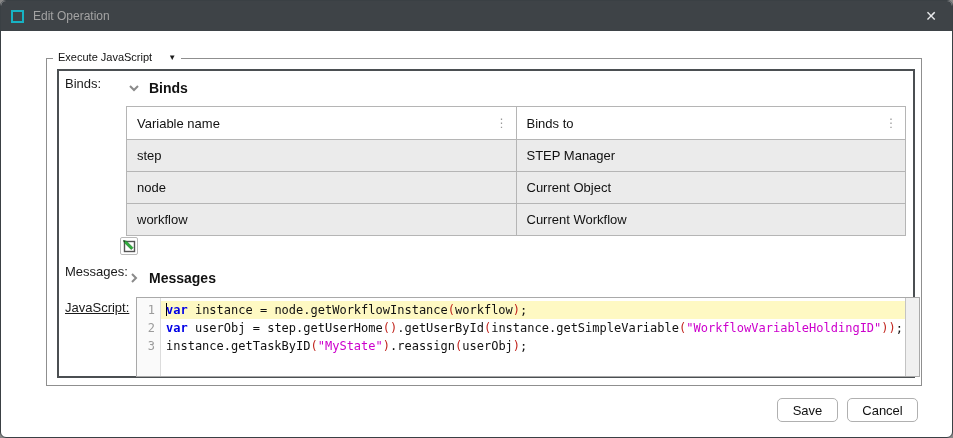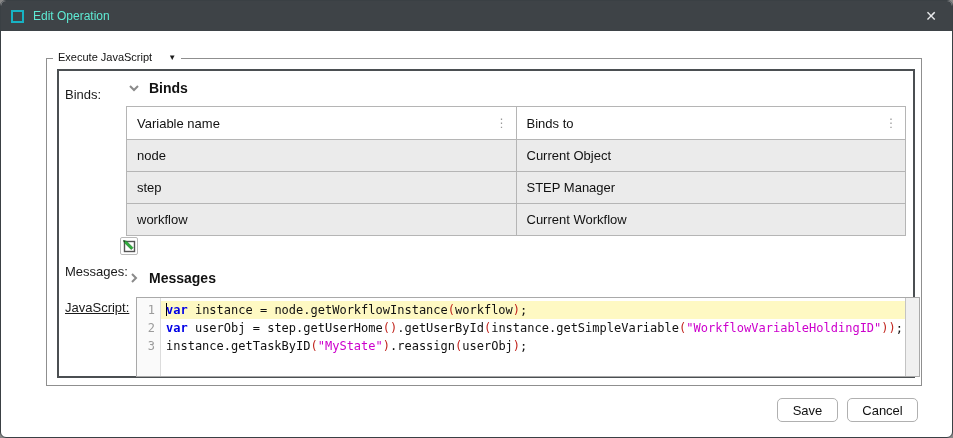--- a/index.html
+++ b/index.html
@@ -9,42 +9,42 @@
     border:1px solid #3a4044; border-radius:6px; overflow:hidden;
   }
   
   .titlebar {
     position:absolute; left:0; top:0; width:100%; height:30px;
     background:#3e4347; display:flex; align-items:center; padding:0 10px;
   }
   .app-icon {
     width:13px; height:13px; border:2px solid #17b2c3; margin-right:9px; flex:0 0 auto;
   }
-  .title-text { color:#5eead4; font-size:12px; }
+  .title-text { color:#a3a3a3; font-size:12px; }
   .close-btn {
     margin-left:auto; color:#e8eaec; font-size:14px; width:22px; height:22px;
     display:flex; align-items:center; justify-content:center; cursor:pointer;
   }
   
   .groupbox {
     position:absolute; left:45px; top:57px; width:876px; height:328px;
     border:1px solid #8f8f8f;
   }
   .groupbox-legend {
     position:absolute; left:52px; top:50px; background:#fff; padding:0 5px;
     font-size:11px; color:#111; display:flex; align-items:center; gap:16px; z-index:3;
   }
   .legend-arrow { font-size:8px; color:#1a1a1a; }
   .innerbox {
     position:absolute; left:56px; top:68px; width:858px; height:309px;
     border:2px solid #4b4f52; background:#fff;
   }
   
   .field-label { position:absolute; font-size:13px; color:#1a1a1a; }
-  .lbl-binds      { left:64px; top:86px; }
+  .lbl-binds      { left:64px; top:75px; }
   .lbl-messages   { left:64px; top:263px; }
   .lbl-javascript { left:64px; top:299px;text-decoration:underline; }
   
   .section-header { position:absolute; display:flex; align-items:center; gap:9px; cursor:pointer; }
   .hdr-binds    { left:127px; top:79px; }
   .hdr-messages { left:127px; top:269px; }
   .section-title { font-size:14px; font-weight:bold; color:#111; }
   .chev { width:12px; height:12px; display:block; }
   .chev polyline { fill:none; stroke:#8a8a8a; stroke-width:2; }
   
@@ -141,26 +141,26 @@
         <th>
           <span class="th-inner">
             <span>Binds to</span>
             <span class="col-menu">⋮</span>
           </span>
         </th>
       </tr>
     </thead>
     <tbody>
         <tr>
+          <td>step</td>
+          <td>STEP Manager</td>
+        </tr>
+        <tr>
           <td>node</td>
           <td>Current Object</td>
-        </tr>
-        <tr>
-          <td>step</td>
-          <td>STEP Manager</td>
         </tr>
         <tr>
           <td>workflow</td>
           <td>Current Workflow</td>
         </tr>
       </tbody>
   </table>
 
   <div class="edit-cell-btn">
     <svg width="14" height="14" viewBox="0 0 14 14">

